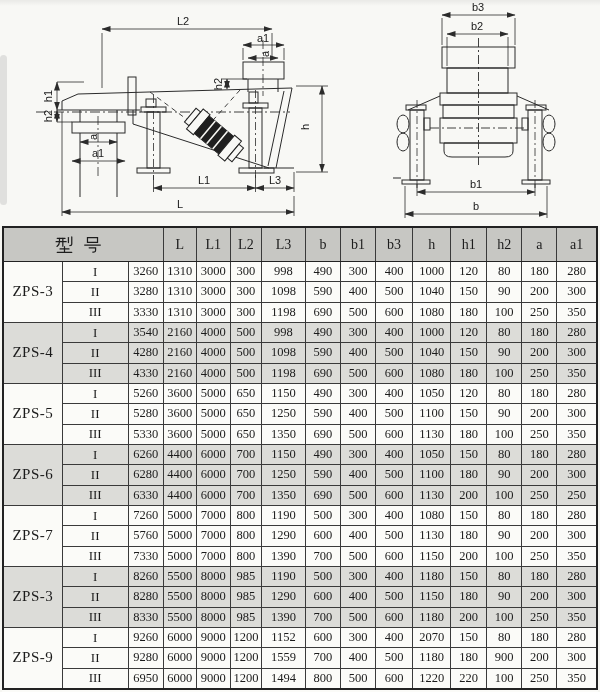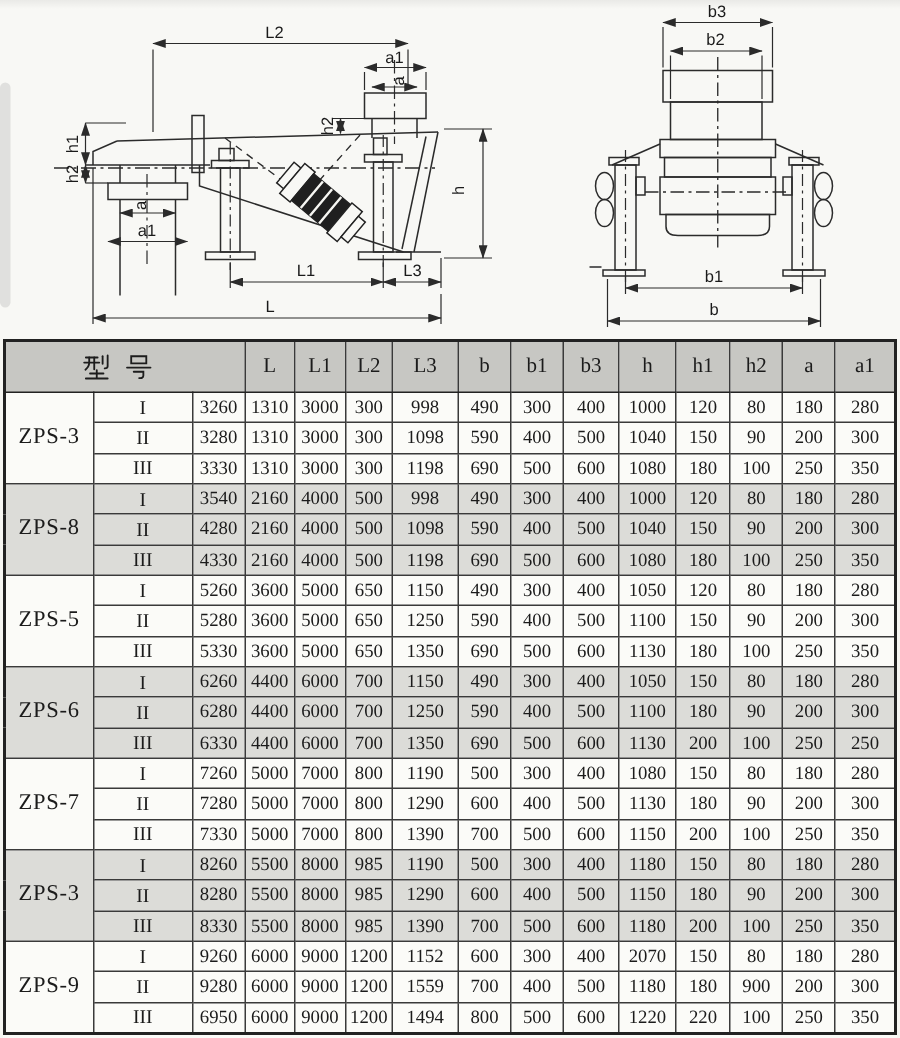--- a/index.html
+++ b/index.html
@@ -288,21 +288,21 @@
             <td>690</td>
             <td>500</td>
             <td>600</td>
             <td>1080</td>
             <td>180</td>
             <td>100</td>
             <td>250</td>
             <td>350</td>
           </tr>
           <tr class="shaded gfirst">
-            <td rowspan="3" class="model">ZPS-8</td>
+            <td rowspan="3" class="model">ZPS-4</td>
             <td class="type">I</td>
             <td>3540</td>
             <td>2160</td>
             <td>4000</td>
             <td>500</td>
             <td>998</td>
             <td>490</td>
             <td>300</td>
             <td>400</td>
             <td>1000</td>
@@ -453,21 +453,21 @@
             <td>300</td>
             <td>400</td>
             <td>1080</td>
             <td>150</td>
             <td>80</td>
             <td>180</td>
             <td>280</td>
           </tr>
           <tr class="">
             <td class="type">II</td>
-            <td>7280</td>
+            <td>5760</td>
             <td>5000</td>
             <td>7000</td>
             <td>800</td>
             <td>1290</td>
             <td>600</td>
             <td>400</td>
             <td>500</td>
             <td>1130</td>
             <td>180</td>
             <td>90</td>

